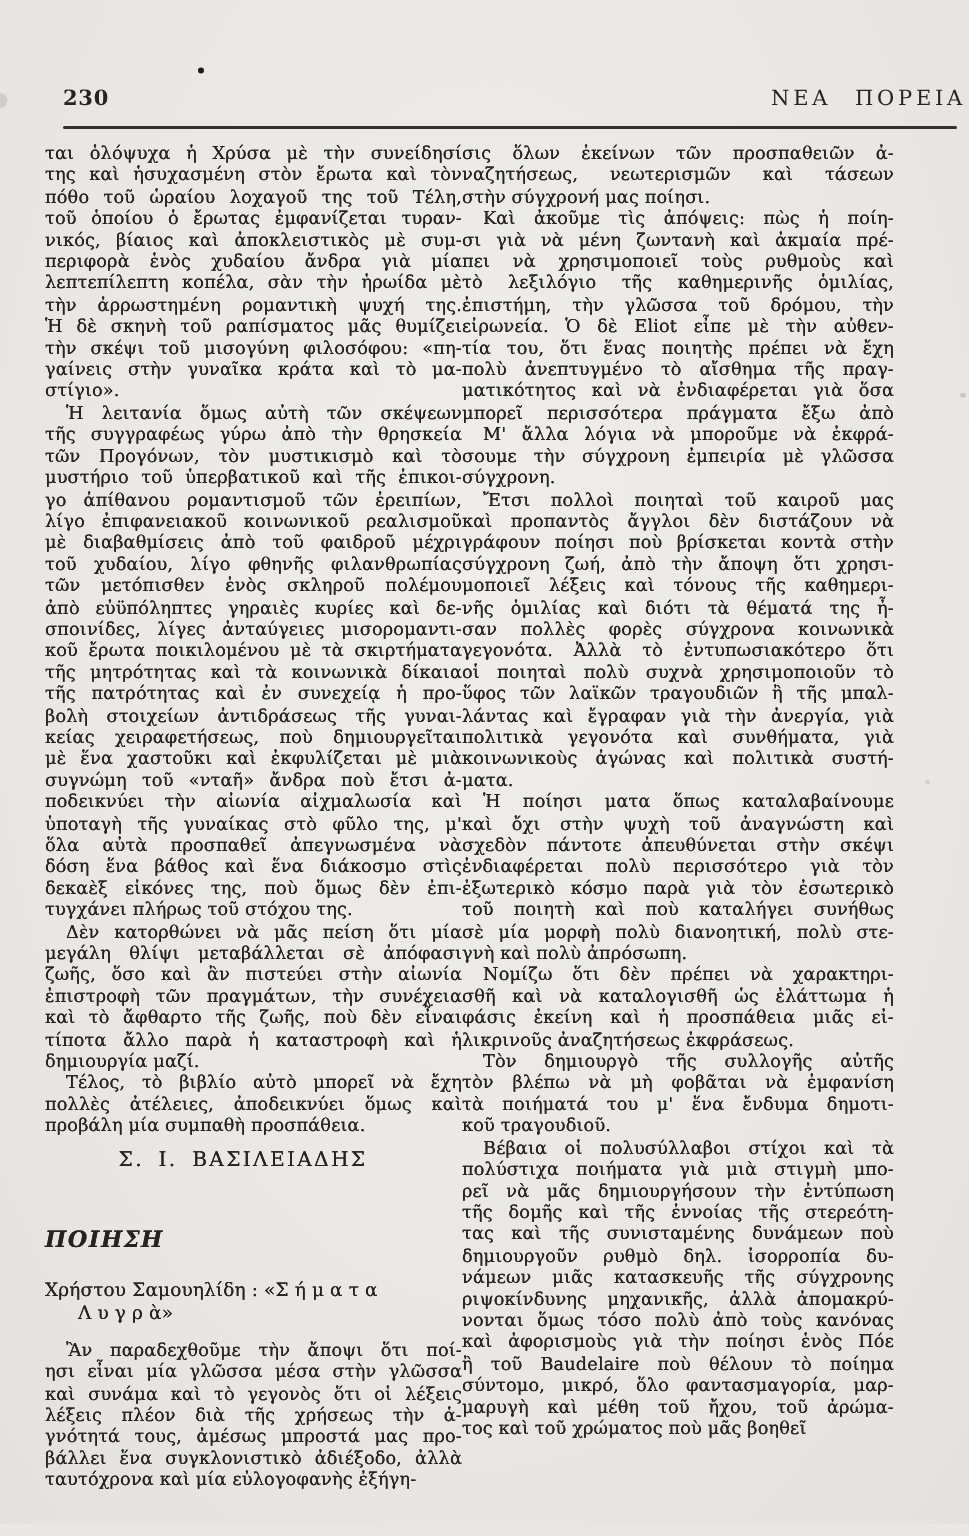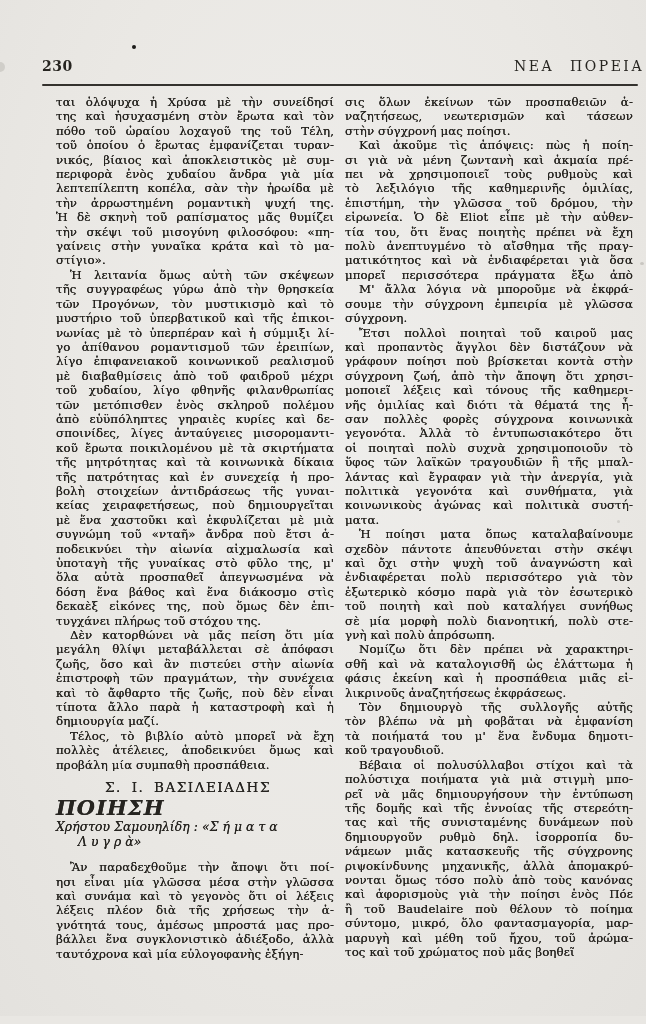--- a/index.html
+++ b/index.html
@@ -20,46 +20,47 @@
     position: absolute; left: 42px; right: 30px; top: 58px;
     display: flex; justify-content: space-between; align-items: flex-end;
   }
   .page-number { font-weight: bold; font-size: 14px; letter-spacing: 0.5px; }
   .journal-title { font-size: 14px; letter-spacing: 2.5px; word-spacing: 9px; }
   .header-rule {
     position: absolute; left: 42px; right: 36px; top: 84px; height: 2px;
     background: #34322e; border-radius: 1px;
   }
   .columns {
-    position: absolute; left: 56px; top: 95px;
-    display: flex; gap: 11px;
+    position: absolute; left: 30px; top: 95px;
+    display: flex; 
   }
   .col-left { width: 278px; }
   .col-right { width: 288px; }
   .para { margin: 0; }
   .line {
     font-size: 11.8px; line-height: 14.4px;
     letter-spacing: 0.1px;
     text-align: justify; text-align-last: justify;
     text-shadow: 0 0 0.3px currentColor;
   }
   .line.last { text-align-last: left; }
   .line.first { text-indent: 14px; }
   .signature {
     margin-top: 7px; padding-right: 14px;
     text-align: center;
     font-size: 13.5px; letter-spacing: 1.5px; word-spacing: 4px;
     text-shadow: 0 0 0.3px currentColor;
   }
   .heading {
+    margin-top: 36px;
     font-style: italic; font-weight: bold;
-    font-size: 21px; letter-spacing: 1px;
+    font-size: 15px; letter-spacing: 1px;
     text-shadow: 0 0 0.3px currentColor;
   }
-  .subheading { margin-bottom: 10px; font-style: italic; }
+  .subheading { margin-top: 18px; margin-bottom: 10px; }
   .subheading .line {
     font-size: 12.3px; line-height: 15px;
     text-align: left; text-align-last: left;
   }
   .subheading .line + .line { padding-left: 22px; }
   .artifact { position: absolute; border-radius: 50%; }
   .artifact-dot { left: 132px; top: 45px; width: 4px; height: 4px; background: #1c1b19; }
   .artifact-speck-1 { left: 640px; top: 262px; width: 4px; height: 3px; background: #c8c6c1; }
   .artifact-speck-2 { left: 617px; top: 520px; width: 3px; height: 3px; background: #d2d0cb; }
   .artifact-smudge { left: 0px; top: 62px; width: 5px; height: 10px; background: #b9b7b2; border-radius: 0 5px 5px 0; opacity: .5; }
@@ -93,21 +94,20 @@
           <div class="line">Ἡ δὲ σκηνὴ τοῦ ραπίσματος μᾶς θυμίζει</div>
           <div class="line">τὴν σκέψι τοῦ μισογύνη φιλοσόφου: «πη-</div>
           <div class="line">γαίνεις στὴν γυναῖκα κράτα καὶ τὸ μα-</div>
           <div class="line last">στίγιο».</div>
         </div>
         <div class="para">
           <div class="line first">Ἡ λειτανία ὅμως αὐτὴ τῶν σκέψεων</div>
           <div class="line">τῆς συγγραφέως γύρω ἀπὸ τὴν θρησκεία</div>
           <div class="line">τῶν Προγόνων, τὸν μυστικισμὸ καὶ τὸ</div>
           <div class="line">μυστήριο τοῦ ὑπερβατικοῦ καὶ τῆς ἐπικοι-</div>
-          <div class="line">νωνίας μὲ τὸ ὑπερπέραν καὶ ἡ σύμμιξι λί-</div>
           <div class="line">γο ἀπίθανου ρομαντισμοῦ τῶν ἐρειπίων,</div>
           <div class="line">λίγο ἐπιφανειακοῦ κοινωνικοῦ ρεαλισμοῦ</div>
           <div class="line">μὲ διαβαθμίσεις ἀπὸ τοῦ φαιδροῦ μέχρι</div>
           <div class="line">τοῦ χυδαίου, λίγο φθηνῆς φιλανθρωπίας</div>
           <div class="line">τῶν μετόπισθεν ἑνὸς σκληροῦ πολέμου</div>
           <div class="line">ἀπὸ εὐϋπόληπτες γηραιὲς κυρίες καὶ δε-</div>
           <div class="line">σποινίδες, λίγες ἀνταύγειες μισορομαντι-</div>
           <div class="line">κοῦ ἔρωτα ποικιλομένου μὲ τὰ σκιρτήματα</div>
           <div class="line">τῆς μητρότητας καὶ τὰ κοινωνικὰ δίκαια</div>
           <div class="line">τῆς πατρότητας καὶ ἐν συνεχείᾳ ἡ προ-</div>
@@ -186,22 +186,22 @@
           <div class="line">γεγονότα. Ἀλλὰ τὸ ἐντυπωσιακότερο ὅτι</div>
           <div class="line">οἱ ποιηταὶ πολὺ συχνὰ χρησιμοποιοῦν τὸ</div>
           <div class="line">ὕφος τῶν λαϊκῶν τραγουδιῶν ἢ τῆς μπαλ-</div>
           <div class="line">λάντας καὶ ἔγραφαν γιὰ τὴν ἀνεργία, γιὰ</div>
           <div class="line">πολιτικὰ γεγονότα καὶ συνθήματα, γιὰ</div>
           <div class="line">κοινωνικοὺς ἀγώνας καὶ πολιτικὰ συστή-</div>
           <div class="line last">ματα.</div>
         </div>
         <div class="para">
           <div class="line first">Ἡ ποίησι ματα ὅπως καταλαβαίνουμε</div>
+          <div class="line">καὶ ὄχι στὴν ψυχὴ τοῦ ἀναγνώστη καὶ</div>
           <div class="line">σχεδὸν πάντοτε ἀπευθύνεται στὴν σκέψι</div>
-          <div class="line">καὶ ὄχι στὴν ψυχὴ τοῦ ἀναγνώστη καὶ</div>
           <div class="line">ἐνδιαφέρεται πολὺ περισσότερο γιὰ τὸν</div>
           <div class="line">ἐξωτερικὸ κόσμο παρὰ γιὰ τὸν ἐσωτερικὸ</div>
           <div class="line">τοῦ ποιητὴ καὶ ποὺ καταλήγει συνήθως</div>
           <div class="line">σὲ μία μορφὴ πολὺ διανοητική, πολὺ στε-</div>
           <div class="line last">γνὴ καὶ πολὺ ἀπρόσωπη.</div>
         </div>
         <div class="para">
           <div class="line first">Νομίζω ὅτι δὲν πρέπει νὰ χαρακτηρι-</div>
           <div class="line">σθῆ καὶ νὰ καταλογισθῆ ὡς ἐλάττωμα ἡ</div>
           <div class="line">φάσις ἐκείνη καὶ ἡ προσπάθεια μιᾶς εἰ-</div>

